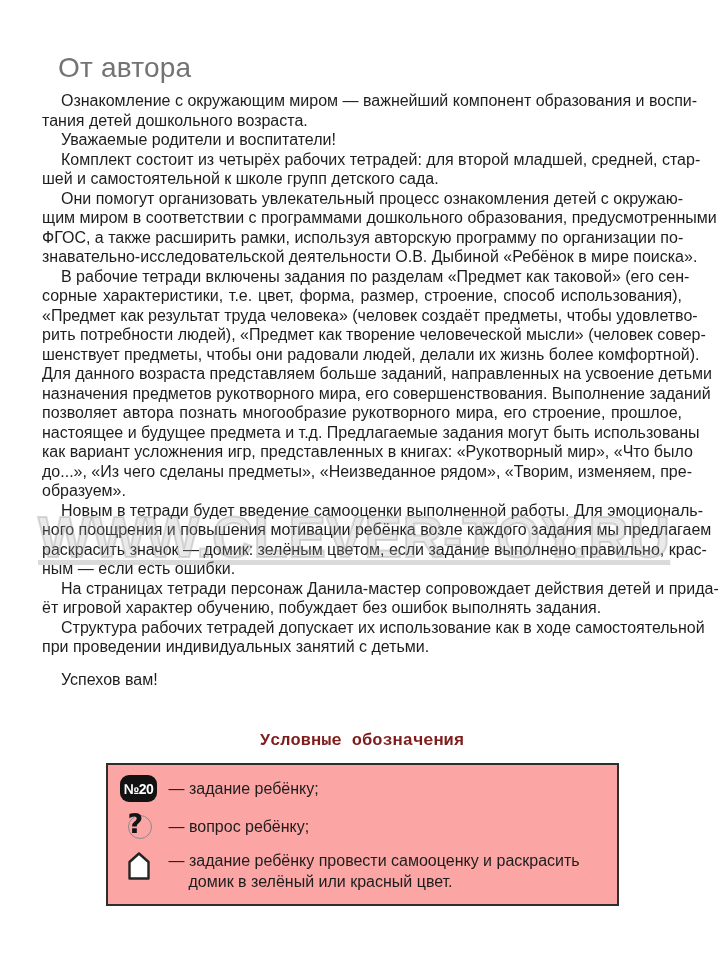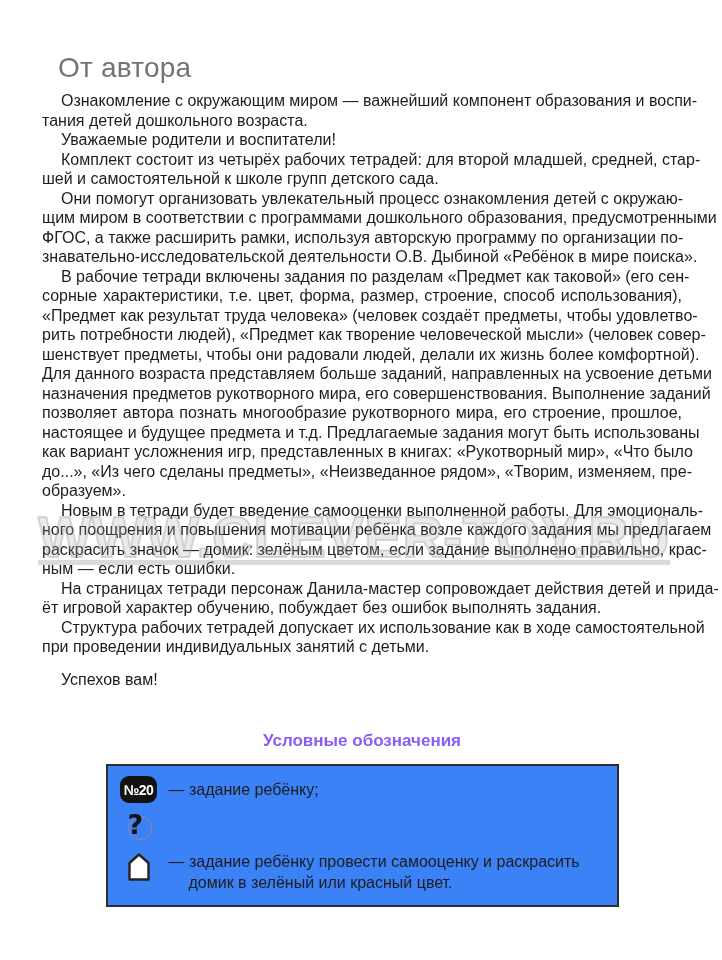--- a/index.html
+++ b/index.html
@@ -56,29 +56,30 @@
     z-index:4;
     pointer-events:none;
     text-decoration:underline;
   }
   
   .legend{margin-top:42px;}
   .legend-heading{
     text-align:center;
     font-weight:bold;
     font-size:17px;
-    color:#8b5cf6;
+    color:#7f1d1d;
     margin:0 0 13px 0;
+    font-family:Liberation Mono, monospace;
   }
   .legend-box{
     box-sizing:border-box;
     width:513px;
     margin:0 auto;
     border:2px solid #2e2e2e;
-    background:#3b82f6;
+    background:#fca5a5;
     padding:10px 14px 12px 9px;
   }
   .legend-item{
     display:flex;
     align-items:center;
   }
   .legend-item + .legend-item{margin-top:9px;}
   .legend-item.top{align-items:flex-start;}
   .icon-col{
     width:44px;
@@ -195,20 +196,21 @@
         <span class="legend-label">— задание ребёнку;</span>
       </div>
 
       <div class="legend-item">
         <span class="icon-col">
           <span class="q-wrap">
             <span class="q-circle"></span>
             <span class="q-glyph">?</span>
           </span>
         </span>
+        <span class="legend-label">— вопрос ребёнку;</span>
       </div>
 
       <div class="legend-item top">
         <span class="icon-col">
           <svg class="house-svg" width="28" height="30" viewBox="0 0 28 30">
             <path d="M4.5 28.5 L4.5 12 L14 3.5 L23.5 12 L23.5 28.5 Z" fill="#ffffff" stroke="#242424" stroke-width="2.4" stroke-linejoin="round"></path>
           </svg>
         </span>
         <span class="legend-label" style="max-width:448px;">— задание ребёнку провести самооценку и раскрасить домик в зелёный или красный цвет.</span>
       </div>

